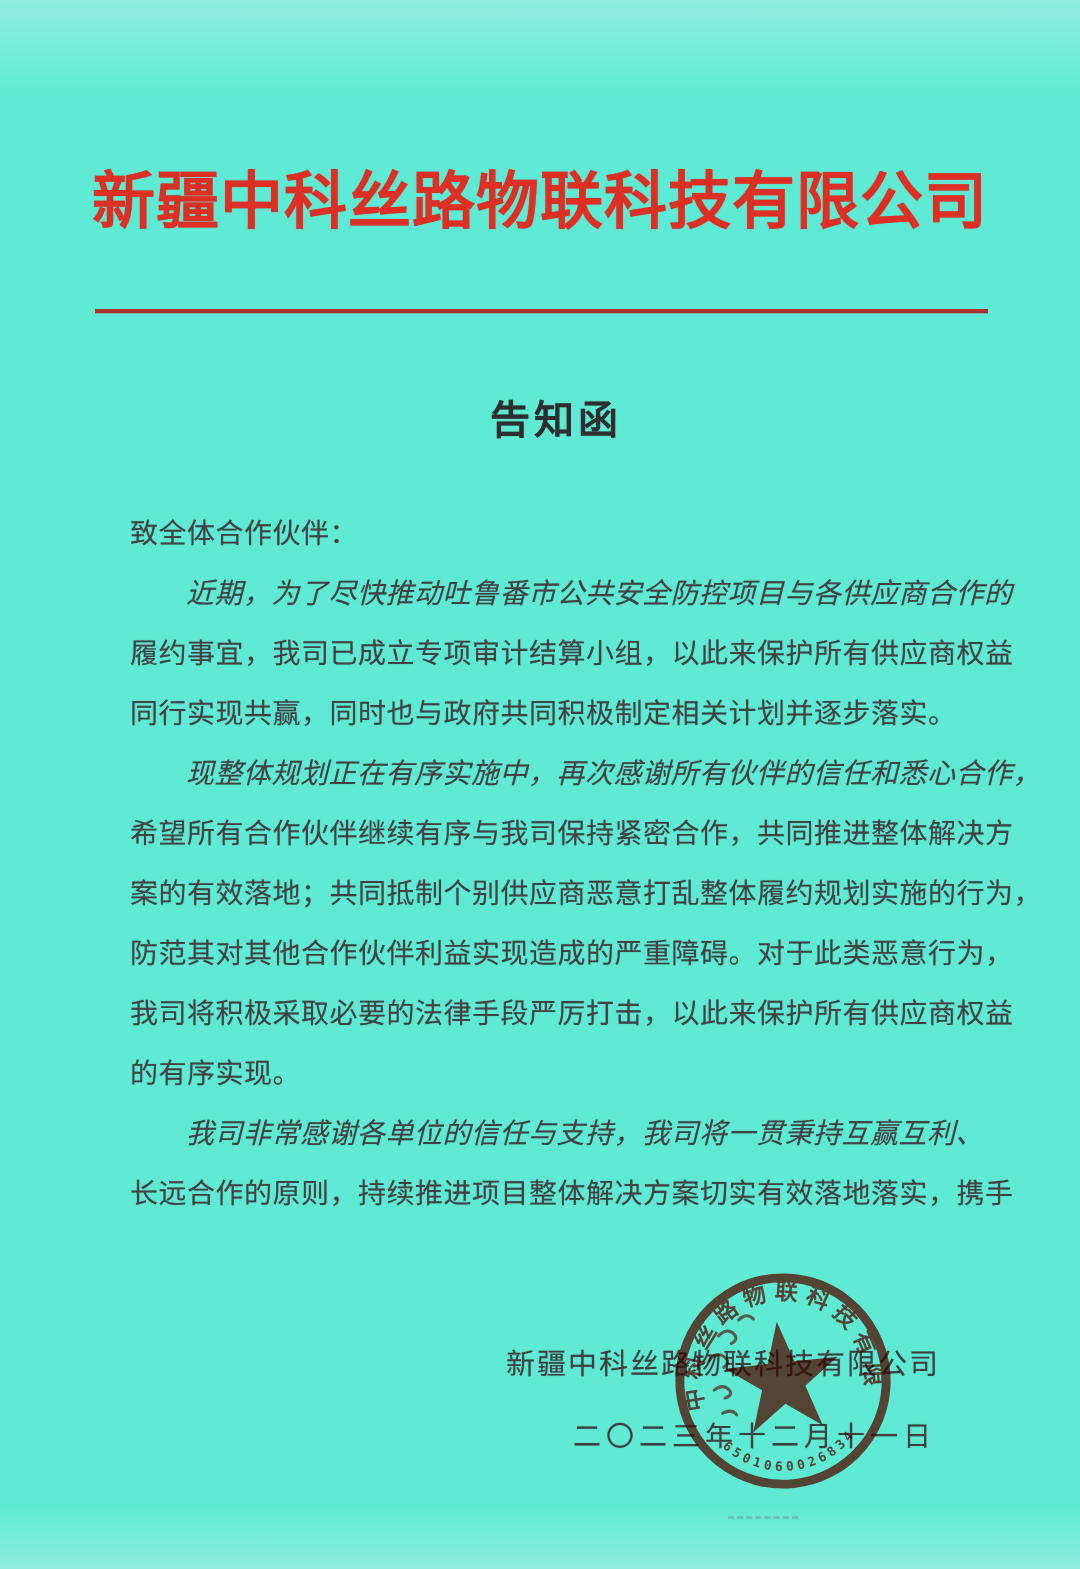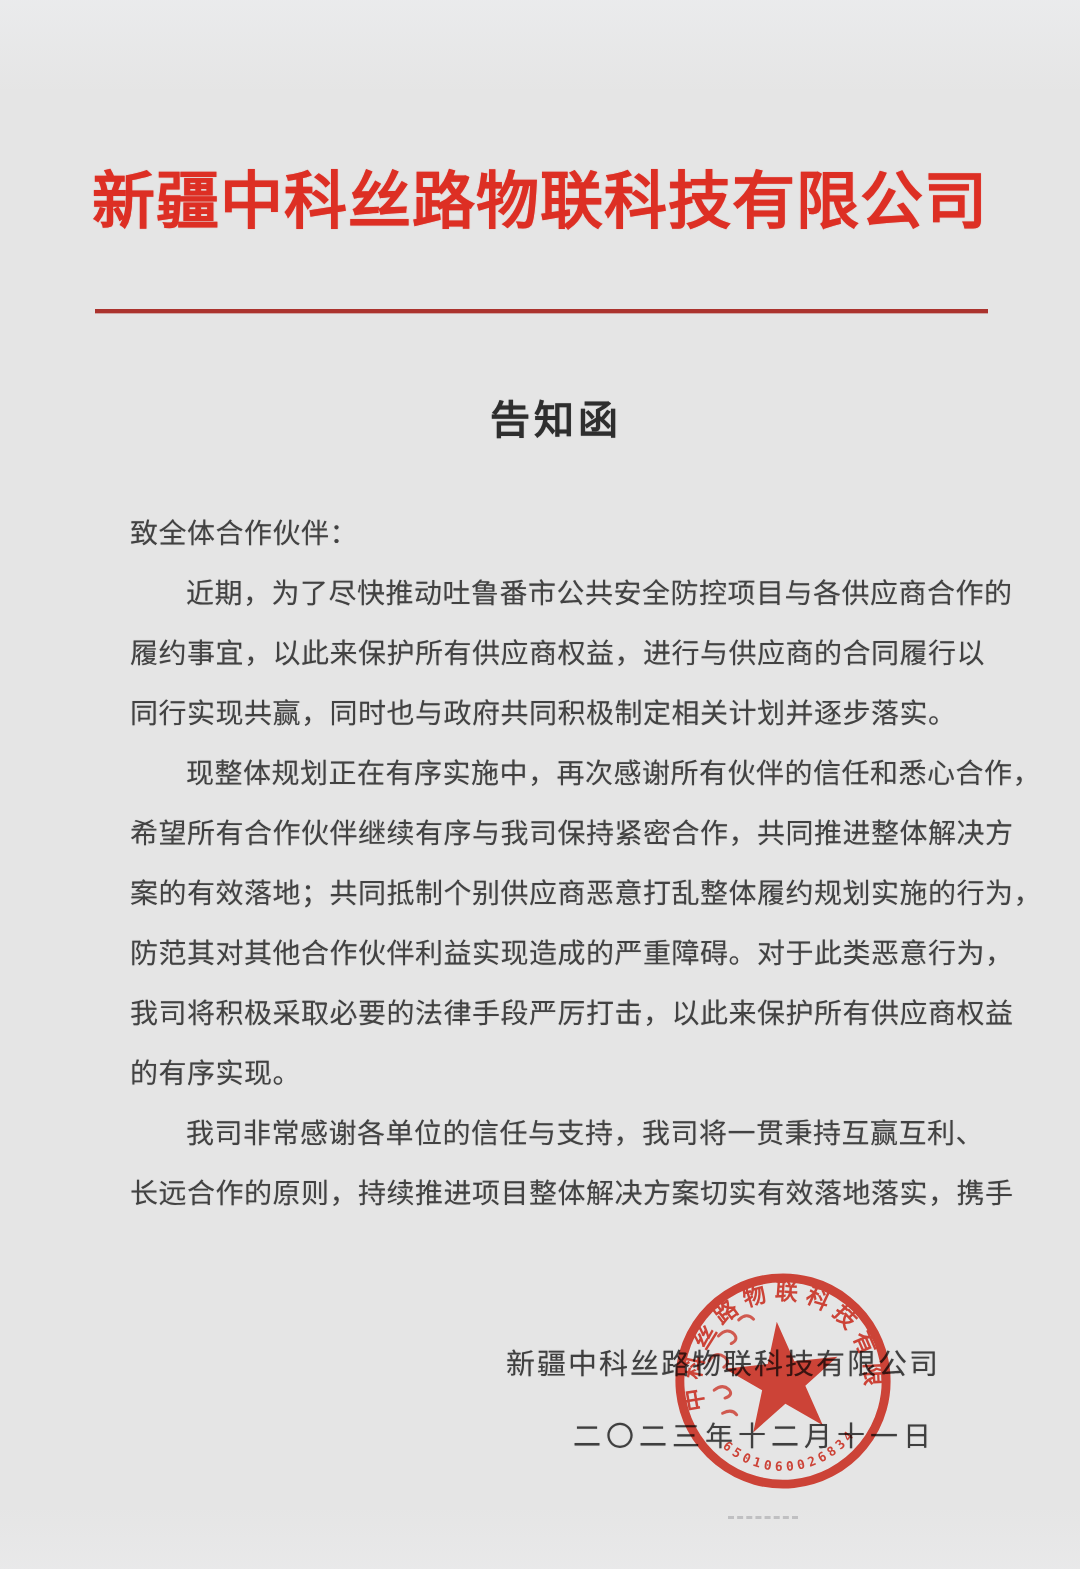--- a/index.html
+++ b/index.html
@@ -1,20 +1,20 @@
 <!DOCTYPE html>
 <html lang="zh-CN"><head>
 <meta charset="utf-8">
 <style>
   html,body{margin:0;padding:0;background:#ffffff;}
   .page{
     position:relative;
     width:1080px;height:1569px;
     margin:0 auto;
-    background:#e5e5e5;
+    background:#5eead4;
     overflow:hidden;
     font-family:"Liberation Serif","DejaVu Serif",serif;
   }
   
   .scan-tint{
     position:absolute;inset:0;pointer-events:none;
     background:
       linear-gradient(180deg, rgba(244,246,250,.35) 0%, rgba(255,255,255,0) 6%),
       linear-gradient(0deg, rgba(240,240,242,.35) 0%, rgba(255,255,255,0) 4%);
   }
@@ -49,21 +49,21 @@
     font-size:28px;
     color:#424242;
     text-shadow:0 0 1px rgba(70,70,70,.35);
   }
   .body-text .line{
     height:60px;
     line-height:60px;
     white-space:nowrap;
     letter-spacing:.5px;
   }
-  .body-text .indent{ text-indent:2em; }
+  .body-text .indent{ text-indent:2em;font-style:italic; }
   .signature{
     position:absolute;right:140px;top:1340px;
     text-align:right;
     color:#3f3f3f;
     text-shadow:0 0 1px rgba(70,70,70,.35);
   }
   .signature .sig-company{
     font-size:29px;letter-spacing:2px;white-space:nowrap;
   }
   .signature .sig-date{
@@ -91,21 +91,21 @@
 
   <div class="letterhead">新疆中科丝路物联科技有限公司</div>
 
   <div class="divider"></div>
 
   <div class="doc-title">告知函</div>
 
   <div class="body-text">
     <div class="line">致全体合作伙伴：</div>
     <div class="line indent">近期，为了尽快推动吐鲁番市公共安全防控项目与各供应商合作的</div>
-    <div class="line">履约事宜，以此来保护所有供应商权益，进行与供应商的合同履行以</div>
+    <div class="line">履约事宜，我司已成立专项审计结算小组，以此来保护所有供应商权益</div>
     <div class="line">同行实现共赢，同时也与政府共同积极制定相关计划并逐步落实。</div>
     <div class="line indent">现整体规划正在有序实施中，再次感谢所有伙伴的信任和悉心合作，</div>
     <div class="line">希望所有合作伙伴继续有序与我司保持紧密合作，共同推进整体解决方</div>
     <div class="line">案的有效落地；共同抵制个别供应商恶意打乱整体履约规划实施的行为，</div>
     <div class="line">防范其对其他合作伙伴利益实现造成的严重障碍。对于此类恶意行为，</div>
     <div class="line">我司将积极采取必要的法律手段严厉打击，以此来保护所有供应商权益</div>
     <div class="line">的有序实现。</div>
     <div class="line indent">我司非常感谢各单位的信任与支持，我司将一贯秉持互赢互利、</div>
     <div class="line">长远合作的原则，持续推进项目整体解决方案切实有效落地落实，携手</div>
   </div>

